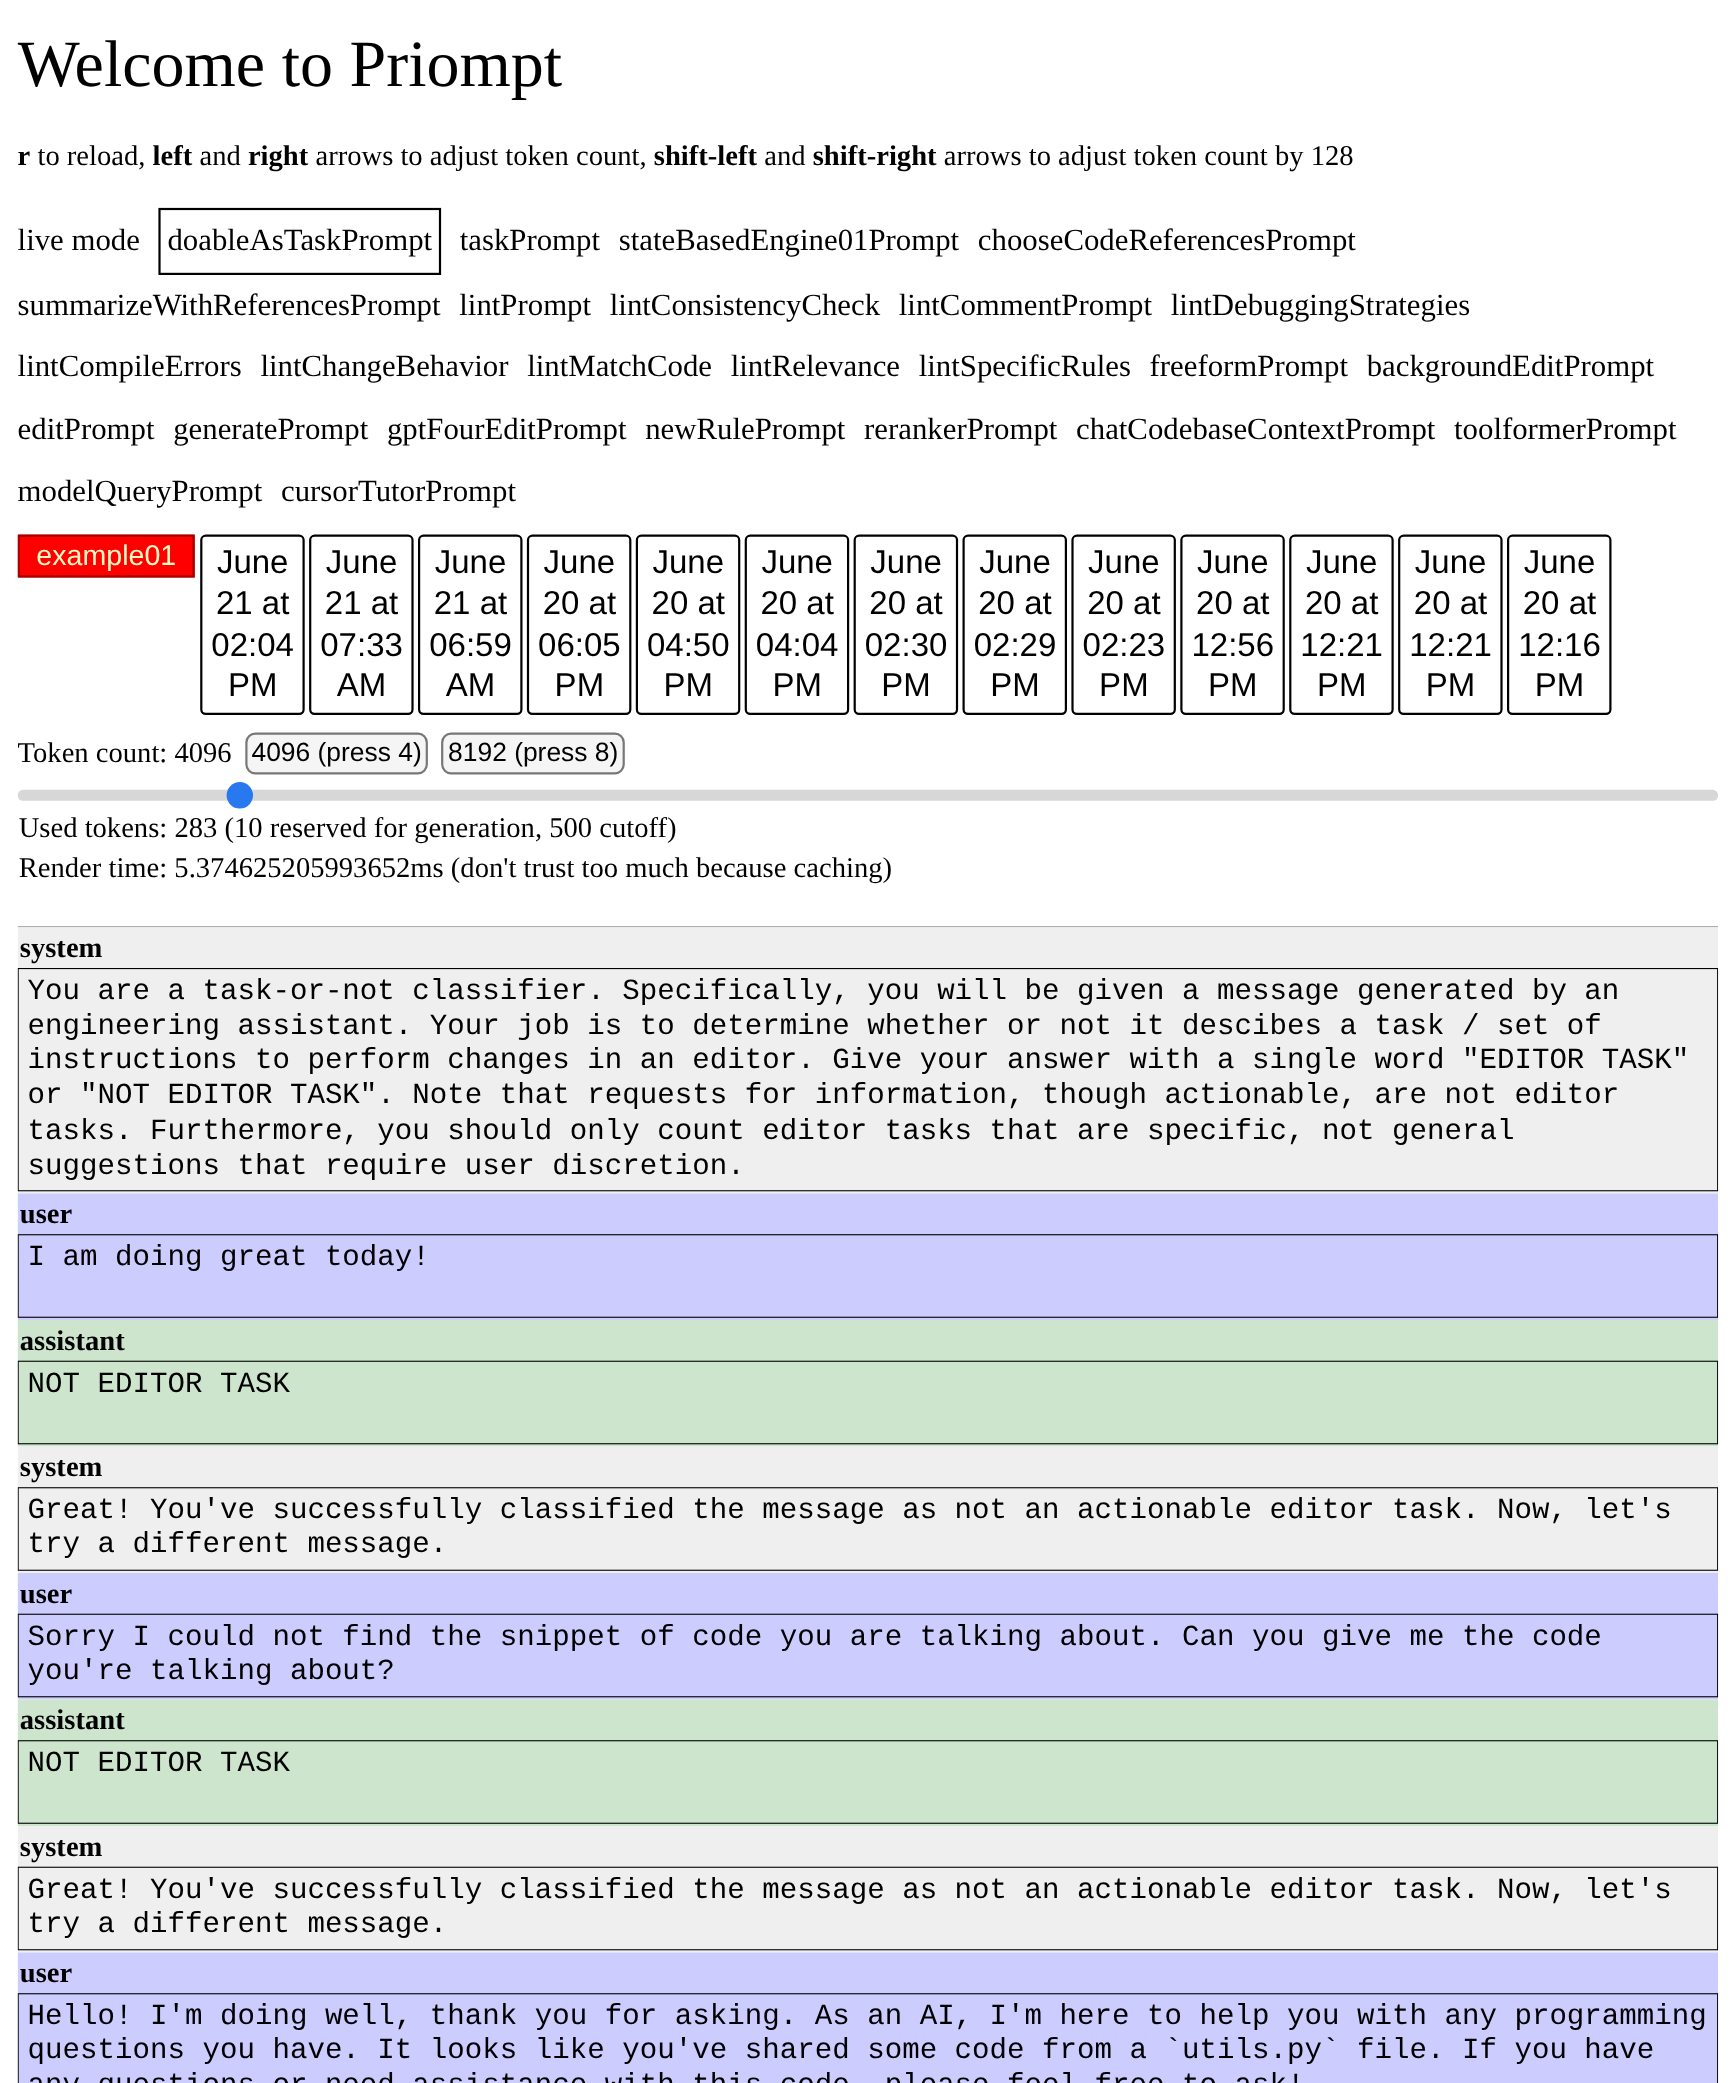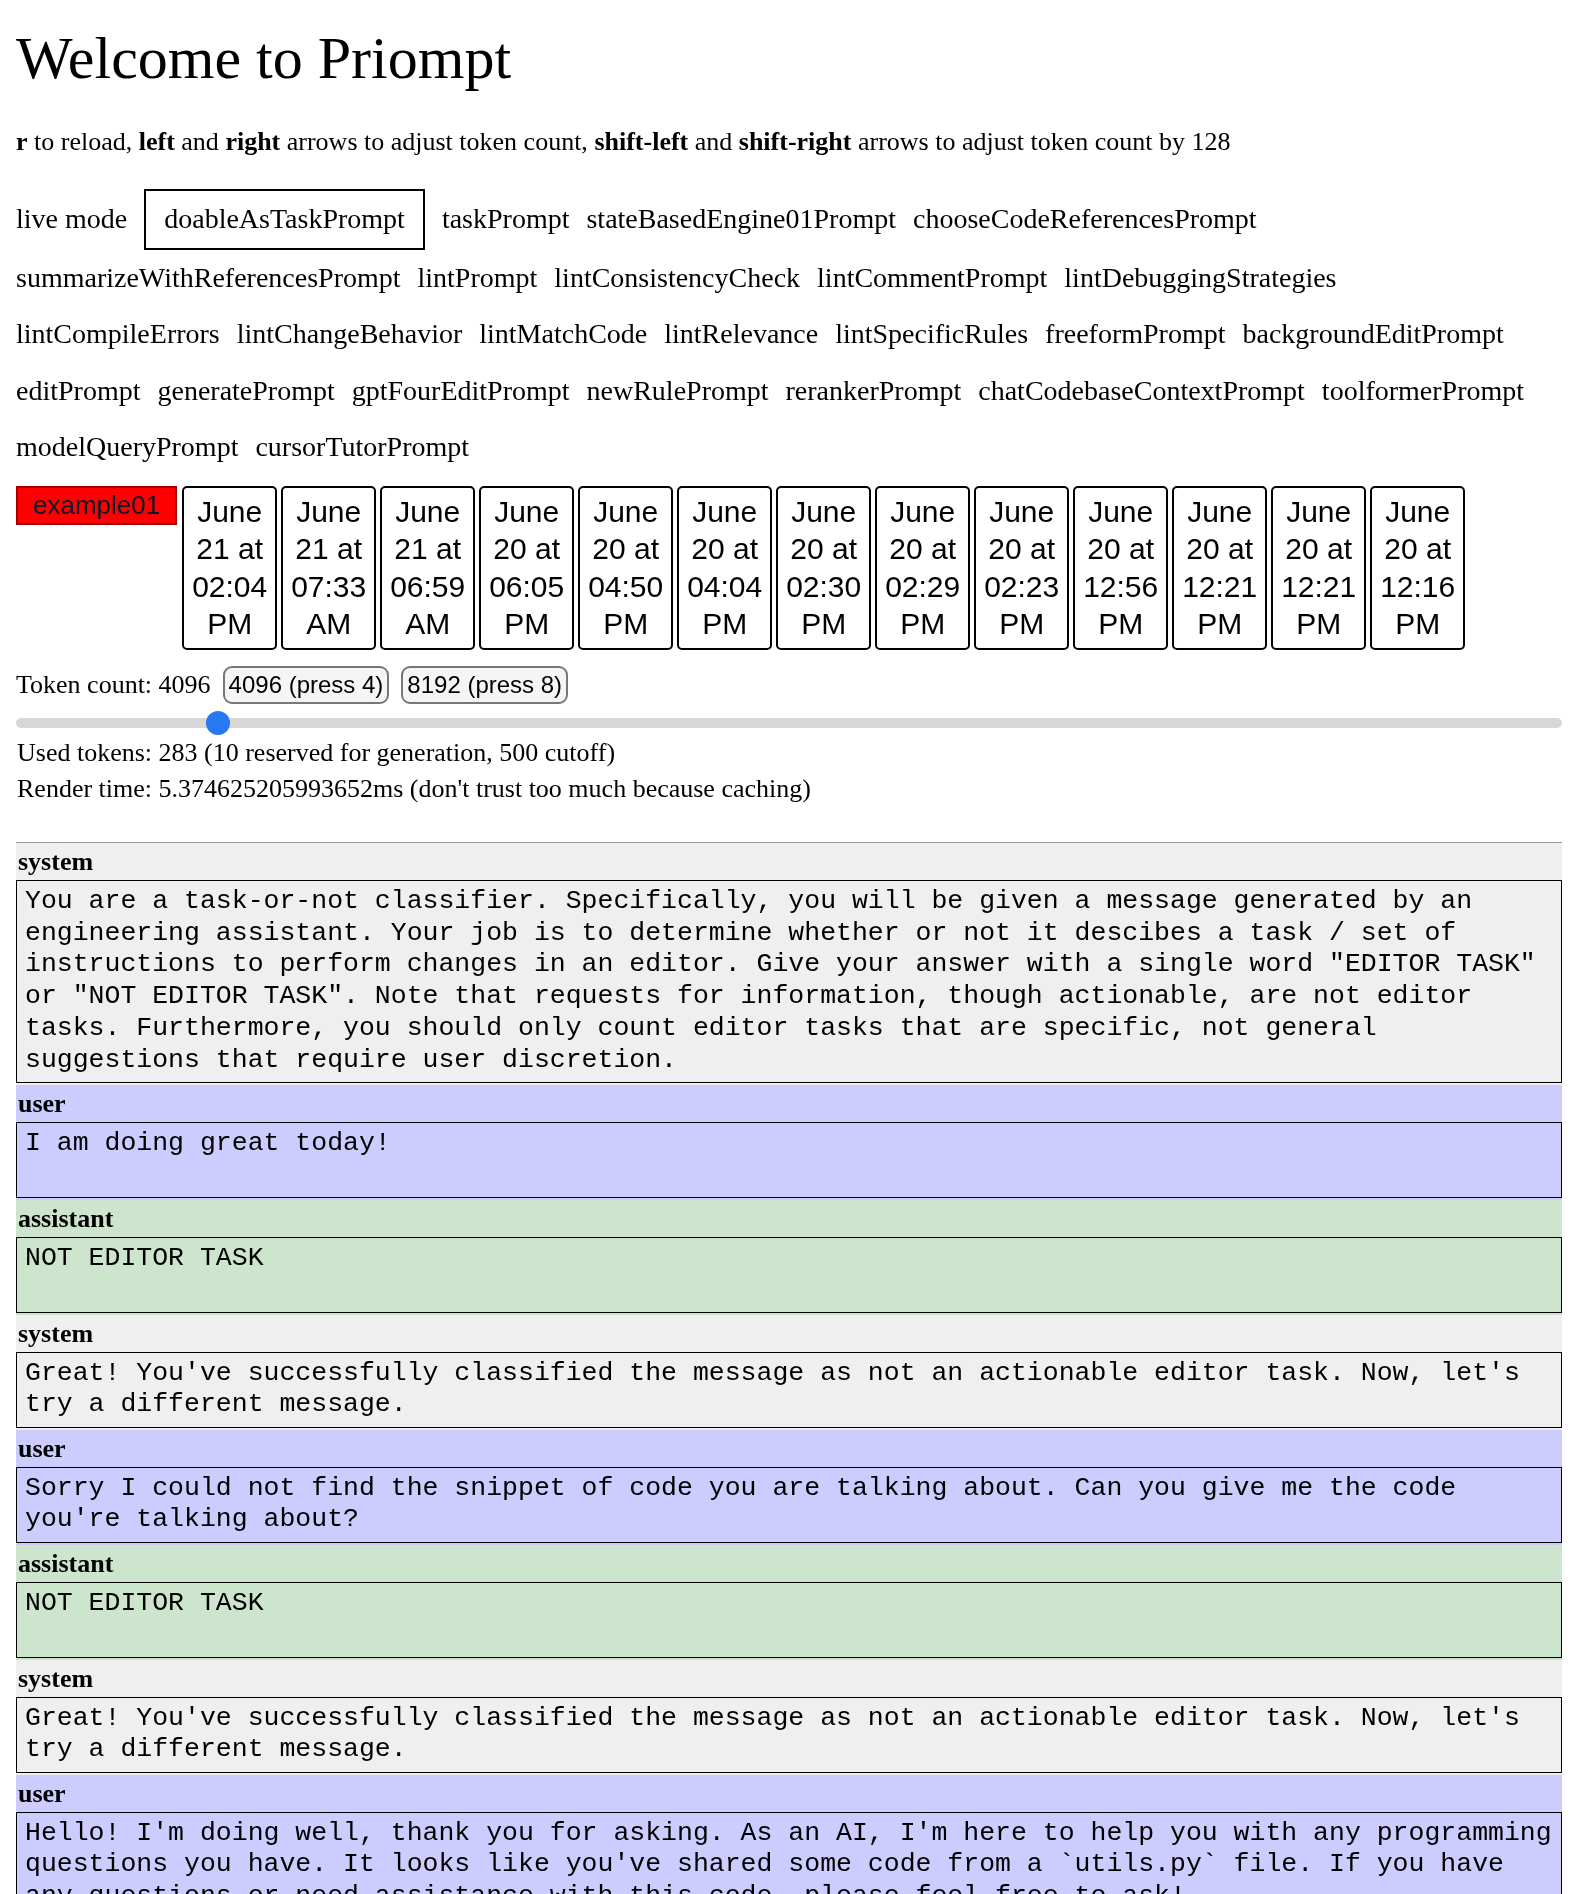--- a/index.html
+++ b/index.html
@@ -14,30 +14,30 @@
   h1 {
     font-size: 60px;
     margin: 10px 0 34px;
     font-weight: normal;
   }
   .instructions { margin: 0 0 32px; }
   .instructions b { font-weight: bold; }
 
   .prompt-list { font-size: 28px; line-height: 2.02; margin: 0 0 10px; }
   .prompt-item { display: inline-block; margin-right: 10px; cursor: pointer; white-space: nowrap; }
-  .prompt-item.selected { border: 2px solid #000; padding: 0 18px; }
+  .prompt-item.selected { border: 2px solid #000; padding: 0 6px; }
 
   .example-row { display: flex; align-items: flex-start; gap: 5px; margin: 2px 0 0; }
   .example-btn {
     background: var(--example-bg, #ff0000);
     border: 2px solid #a00000;
     font-family: "Liberation Sans", sans-serif;
     font-size: 26px;
     padding: 2px 15px;
-    color: #0f172a;
+    color: #fef9c3;
     cursor: pointer;
     flex: 0 0 auto;
   }
   .dates { display: flex; gap: 4px; flex-wrap: nowrap; }
   .date-btn {
     width: 95px;
     min-height: 127px;
     background: #fff;
     border: 2px solid #000;
     border-radius: 5px;

